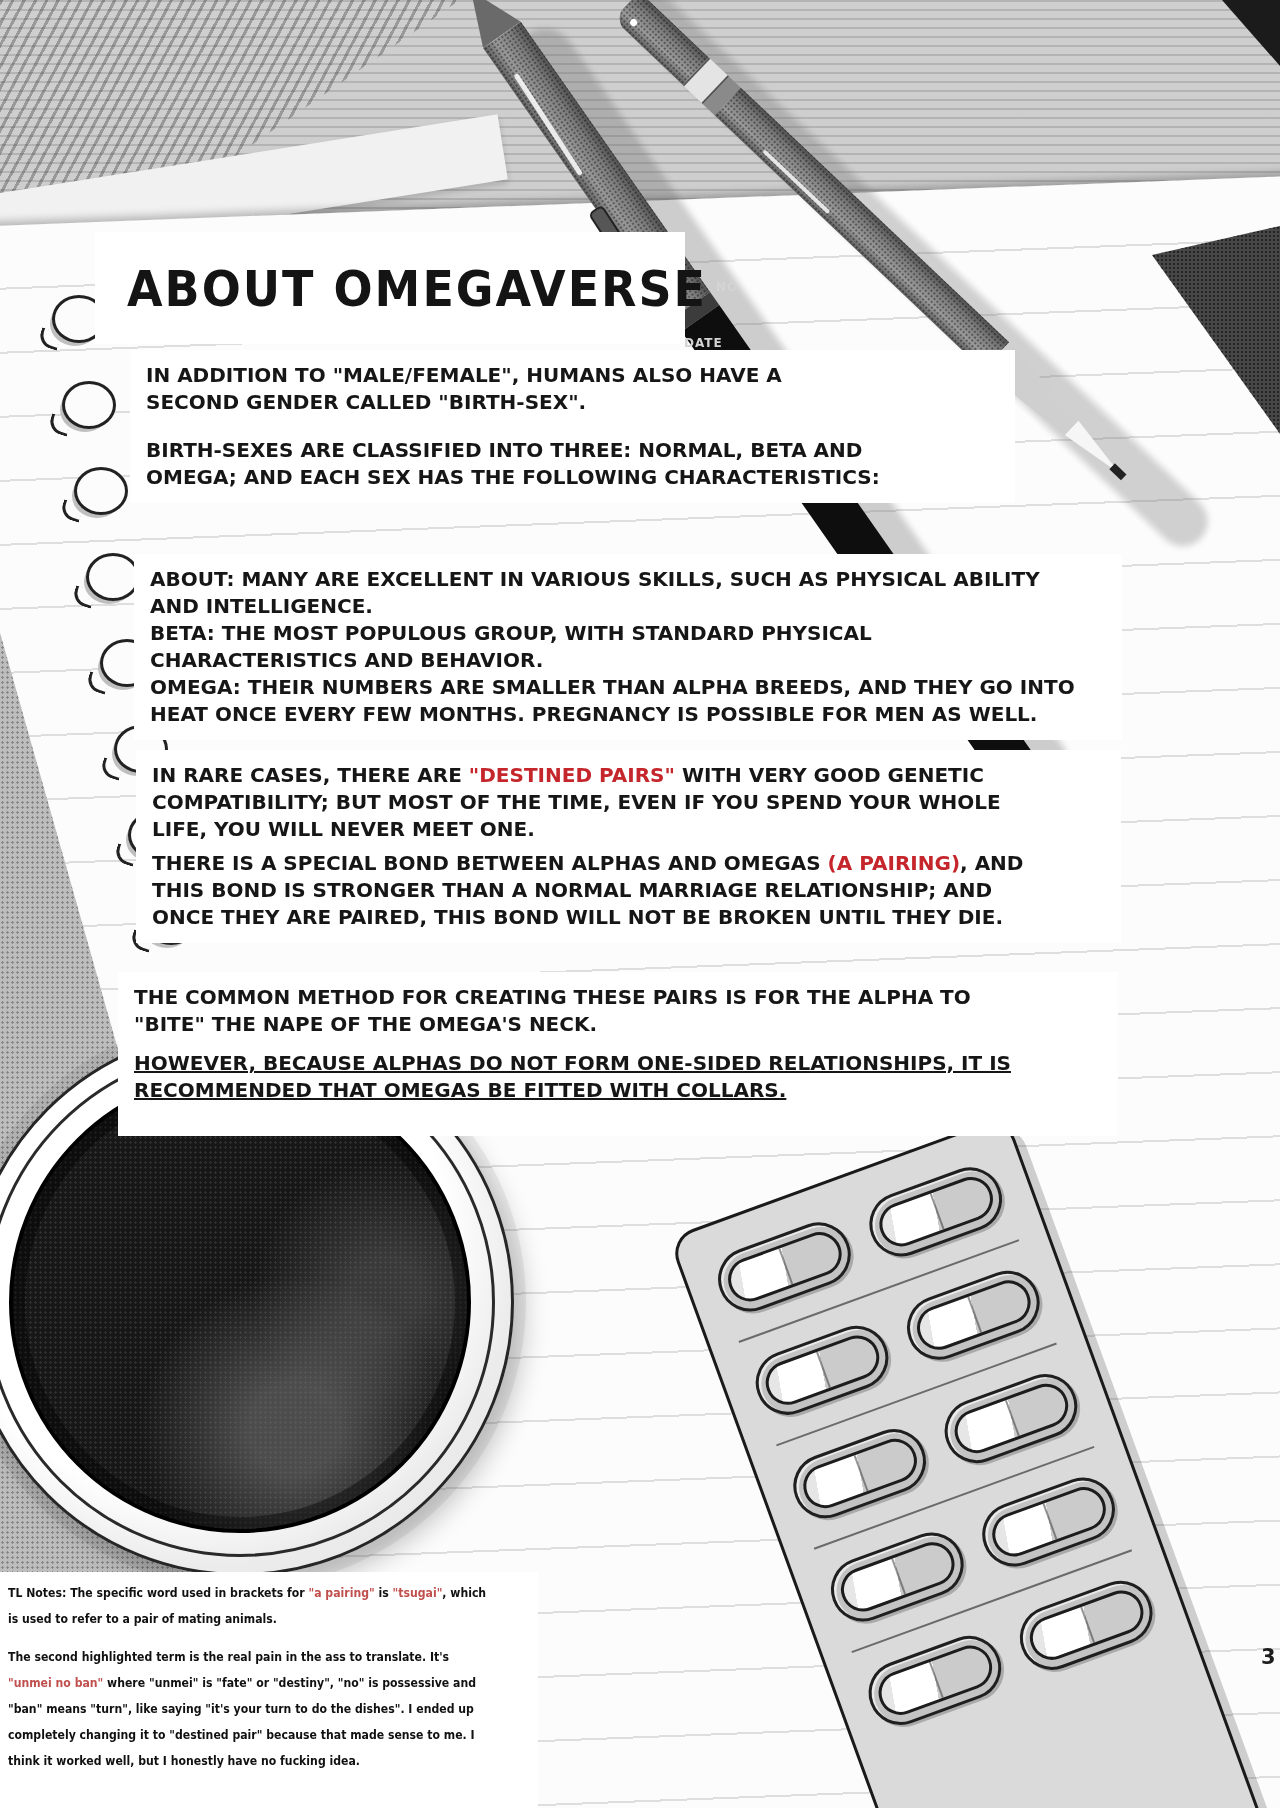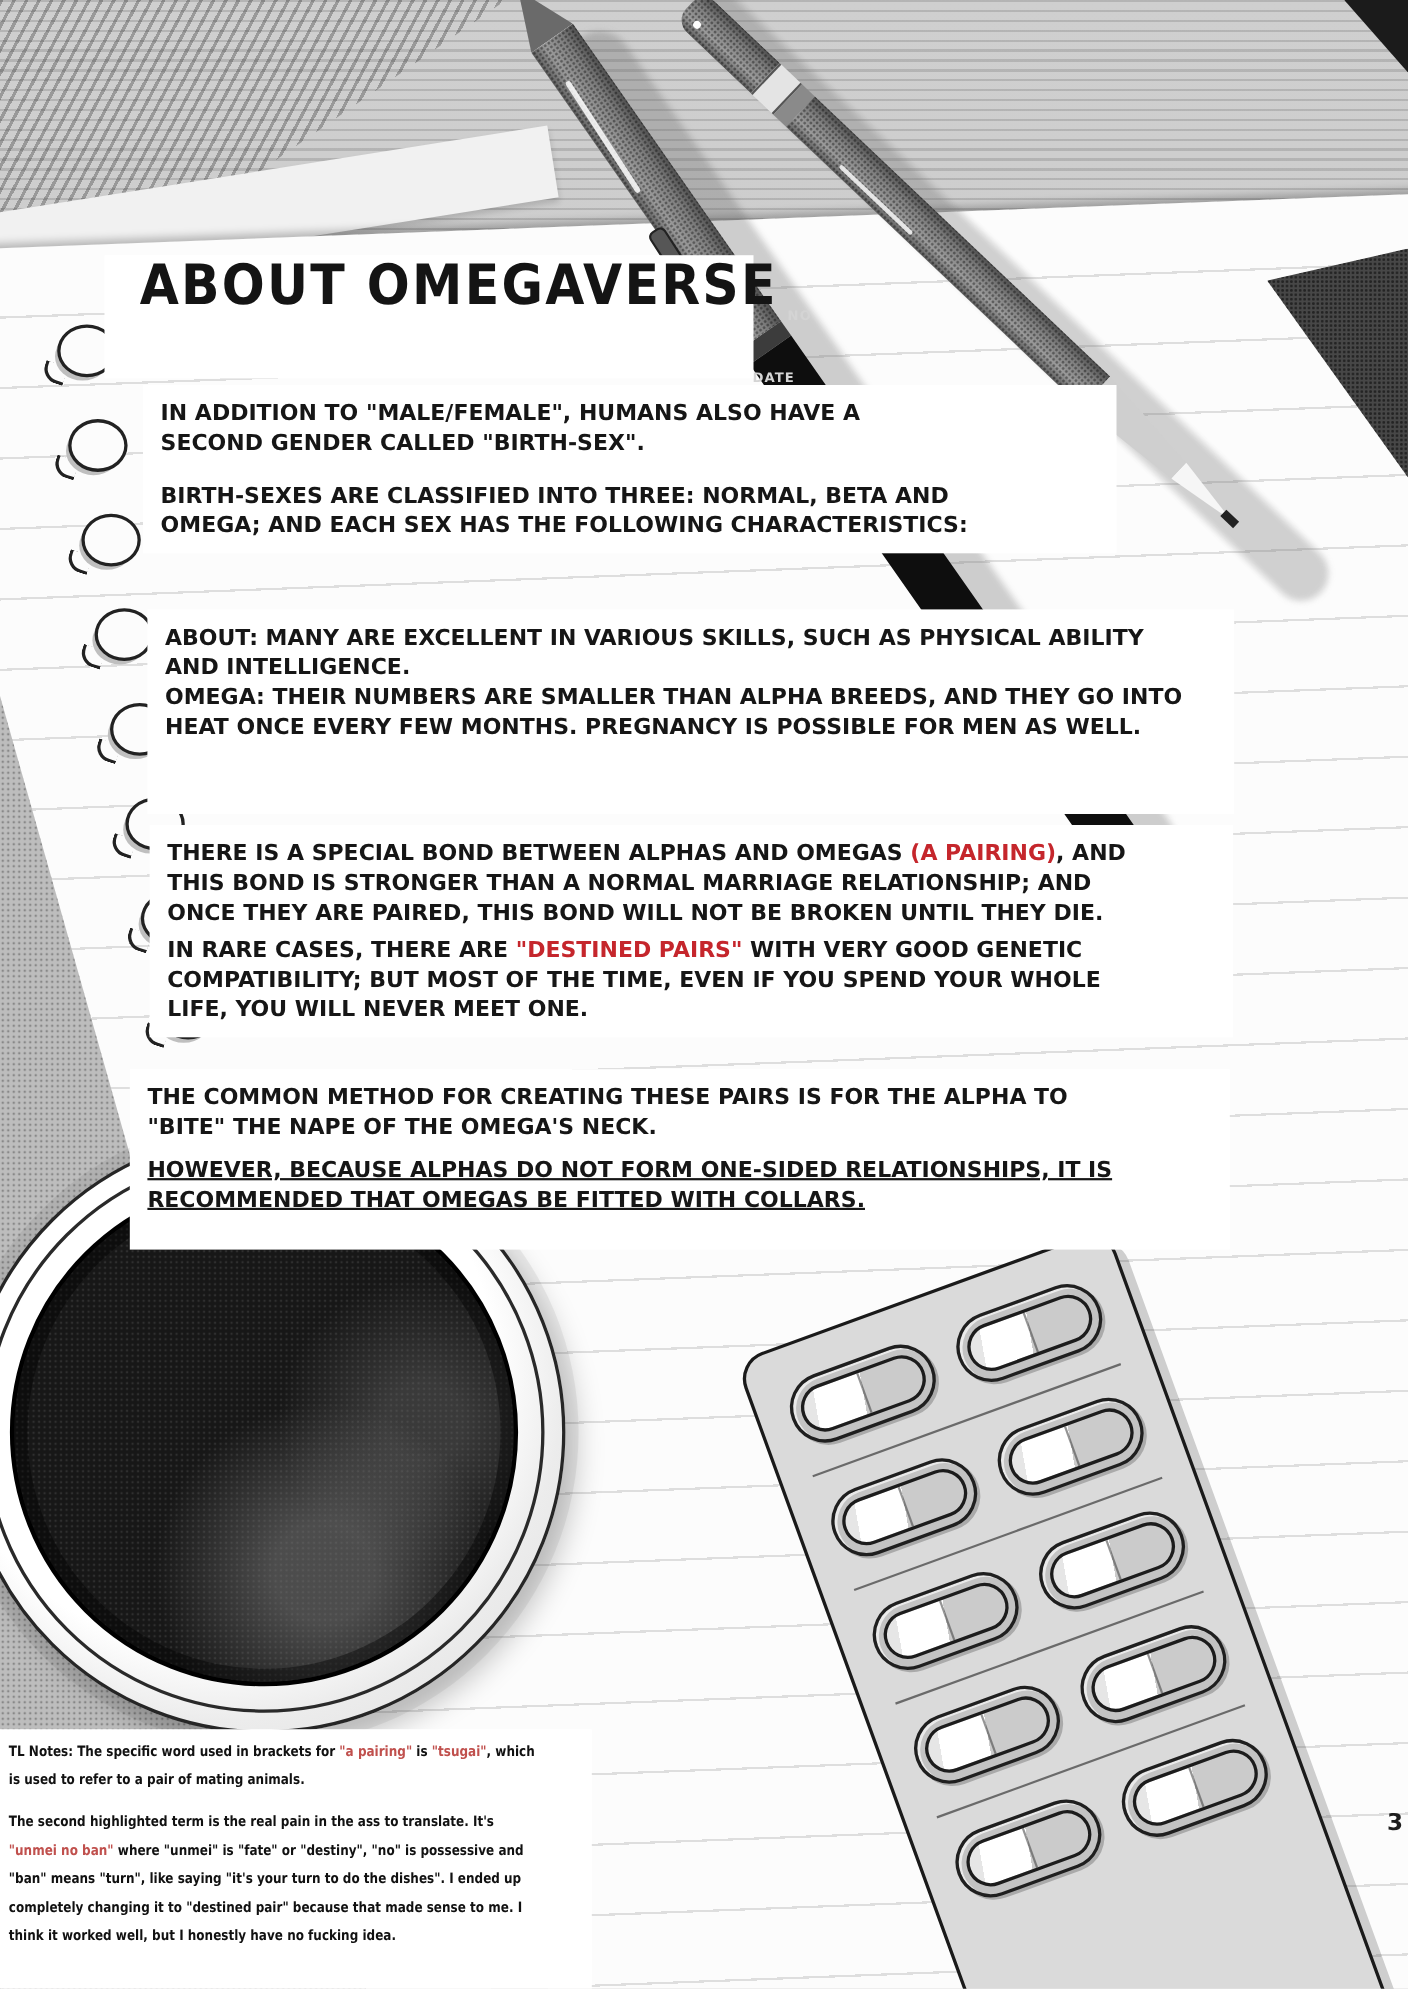--- a/index.html
+++ b/index.html
@@ -101,21 +101,21 @@
     background:linear-gradient(100deg,#e6e6e6 0 12%,#ffffff 12% 50%,#cbcbcb 50% 100%);}
   .capsule::after{content:"";position:absolute;left:50%;top:0;width:2px;height:100%;
     background:rgba(60,60,60,.55);}
 
   
   .nb-label{position:absolute;font-size:12px;font-weight:bold;letter-spacing:1px;color:#d4d4d4;}
   .page-number{position:absolute;left:1261px;top:1645px;font-size:21px;font-weight:bold;color:#1d1d1d;}
 
   
   .title-box{position:absolute;left:95px;top:232px;width:590px;height:112px;background:#fff;
-    display:flex;align-items:flex-start;}
+    display:flex;align-items:center;}
   .title-box h1{margin:0 0 0 32px;font-size:46px;font-weight:bold;letter-spacing:2px;
     color:#141414;transform:scaleY(1.1);transform-origin:left center;white-space:nowrap;}
   .block{position:absolute;background:#fff;padding:12px 16px;box-sizing:border-box;}
   .block.b1{left:130px;top:350px;width:885px;min-height:150px;}
   .block.b2{left:134px;top:554px;width:988px;min-height:186px;}
   .block.b3{left:136px;top:750px;width:985px;min-height:186px;}
   .block.b4{left:118px;top:972px;width:1000px;min-height:164px;}
   .cpara{margin:0;font-size:20px;font-weight:bold;line-height:27px;color:#161616;
     white-space:pre-line;}
   .block.b1 .cpara + .cpara{margin-top:21px;}
@@ -233,31 +233,33 @@
   <div class="block b1 comic">
     <p class="cpara"><span>IN ADDITION TO "MALE/FEMALE", HUMANS ALSO HAVE A
 SECOND GENDER CALLED "BIRTH-SEX".</span></p>
     <p class="cpara"><span>BIRTH-SEXES ARE CLASSIFIED INTO THREE: NORMAL, BETA AND
 OMEGA; AND EACH SEX HAS THE FOLLOWING CHARACTERISTICS:</span></p>
   </div>
 
   <div class="block b2 comic">
     <p class="cpara"><span>ABOUT: MANY ARE EXCELLENT IN VARIOUS SKILLS, SUCH AS PHYSICAL ABILITY
 AND INTELLIGENCE.</span></p>
+    <p class="cpara"><span>BETA: THE MOST POPULOUS GROUP, WITH STANDARD PHYSICAL
+CHARACTERISTICS AND BEHAVIOR.</span></p>
     <p class="cpara"><span>OMEGA: THEIR NUMBERS ARE SMALLER THAN ALPHA BREEDS, AND THEY GO INTO
 HEAT ONCE EVERY FEW MONTHS. PREGNANCY IS POSSIBLE FOR MEN AS WELL.</span></p>
   </div>
 
   <div class="block b3 comic">
+    <p class="cpara"><span>IN RARE CASES, THERE ARE </span><span class="red">"DESTINED PAIRS"</span><span> WITH VERY GOOD GENETIC
+COMPATIBILITY; BUT MOST OF THE TIME, EVEN IF YOU SPEND YOUR WHOLE
+LIFE, YOU WILL NEVER MEET ONE.</span></p>
     <p class="cpara"><span>THERE IS A SPECIAL BOND BETWEEN ALPHAS AND OMEGAS </span><span class="red">(A PAIRING)</span><span>, AND
 THIS BOND IS STRONGER THAN A NORMAL MARRIAGE RELATIONSHIP; AND
 ONCE THEY ARE PAIRED, THIS BOND WILL NOT BE BROKEN UNTIL THEY DIE.</span></p>
-    <p class="cpara"><span>IN RARE CASES, THERE ARE </span><span class="red">"DESTINED PAIRS"</span><span> WITH VERY GOOD GENETIC
-COMPATIBILITY; BUT MOST OF THE TIME, EVEN IF YOU SPEND YOUR WHOLE
-LIFE, YOU WILL NEVER MEET ONE.</span></p>
   </div>
 
   <div class="block b4 comic">
     <p class="cpara"><span>THE COMMON METHOD FOR CREATING THESE PAIRS IS FOR THE ALPHA TO
 "BITE" THE NAPE OF THE OMEGA'S NECK.</span></p>
     <p class="cpara"><span>HOWEVER, BECAUSE ALPHAS DO NOT FORM ONE-SIDED RELATIONSHIPS, IT IS
 RECOMMENDED THAT OMEGAS BE FITTED WITH COLLARS.</span></p>
   </div>
 
   <div class="tl-notes">

